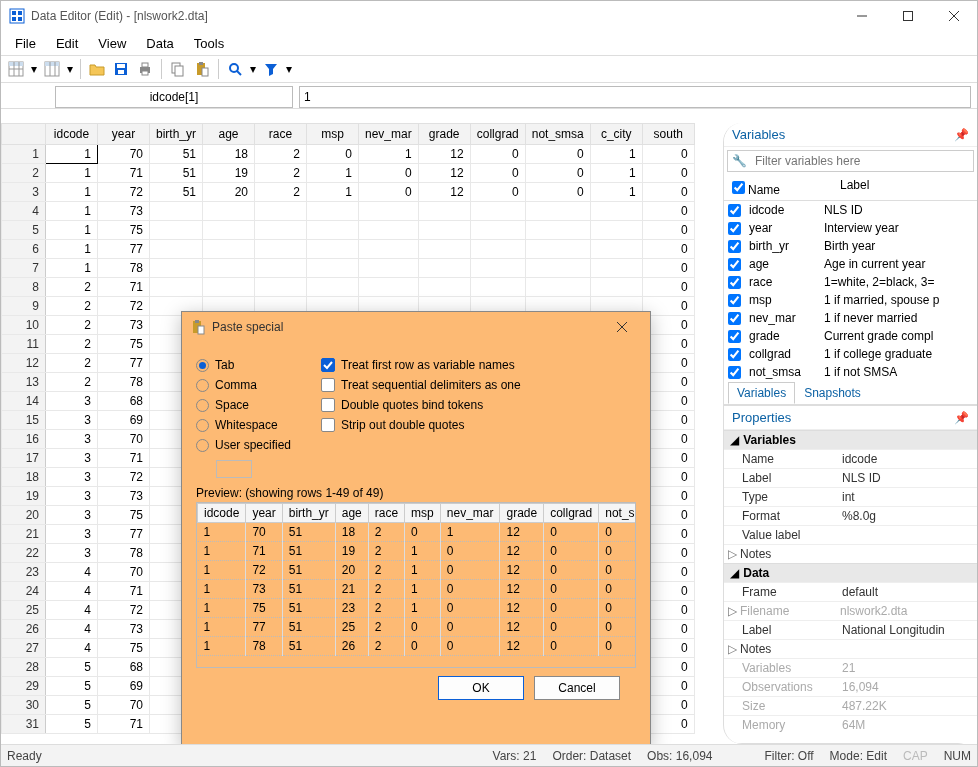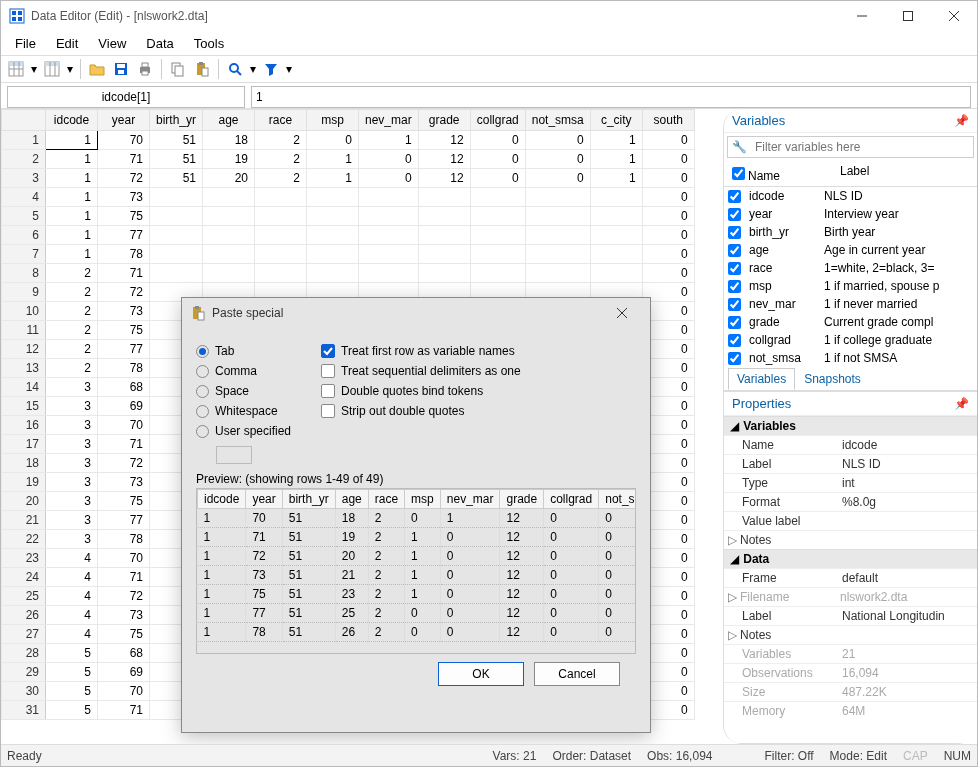--- a/index.html
+++ b/index.html
@@ -18,21 +18,21 @@
 .menubar .mitem { padding: 2px 10px; }
 
 
 .toolbar { height: 28px; border-top: 1px solid #ddd; border-bottom: 1px solid #ddd; display: flex; align-items: center; padding: 0 4px; gap: 2px; }
 .tbtn { width: 22px; height: 22px; display: flex; align-items: center; justify-content: center; }
 .tsep { width: 1px; height: 20px; background: #ccc; margin: 0 3px; }
 .tdrop { width: 10px; display:flex; align-items:center; justify-content:center;}
 
 
 .locatorbar { height: 26px; display: flex; gap: 6px; padding: 3px 6px; border-bottom: 1px solid #ddd; }
-.locator { width: 238px; height: 22px; border: 1px solid #bbb; padding: 0 4px; display:flex; align-items:center; justify-content:center; font-size:12px; }
+.locator { width: 238px; height: 22px; border: 1px solid #bbb; padding: 0 4px; display:flex; align-items:center; justify-content:center; font-size:12px;margin-left:48px; }
 .cellval { flex: 1; height: 22px; border: 1px solid #bbb; padding: 0 4px; display:flex; align-items:center; font-size:12px; }
 
 
 .main { flex: 1; display: flex; overflow: hidden; }
 
 
 .gridwrap { flex: 1; overflow: auto; position: relative; }
 table.grid { border-collapse: collapse; font-size: 12px; }
 table.grid th { background: #f3f3f3; border: 1px solid #e0e0e0; font-weight: normal; padding: 3px 6px; text-align: center; height: 19px; }
 table.grid td { border: 1px solid #e8e8e8; padding: 2px 6px; text-align: right; height: 18px; min-width: 44px; }
@@ -67,21 +67,21 @@
 .prow.gray .k, .prow.gray .v { color:#aaa;}
 .prow .caret { width:12px; margin-left:-14px; color:#777;}
 
 
 .statusbar { height: 22px; border-top: 1px solid #ddd; background: #f3f3f3; display: flex; align-items: center; font-size: 12px; padding: 0 6px; gap: 16px; }
 .statusbar .sp { flex:1;}
 .statusbar .seg { color:#444;}
 .statusbar .dim { color:#bbb;}
 
 
-.dialog { position: absolute; left: 180px; top: 188px; width: 470px; height: 436px; background: #e5e5e5; border: 1px solid #888; box-shadow: 0 4px 18px rgba(0,0,0,0.25); display:flex; flex-direction:column;}
+.dialog { position: absolute; left: 180px; top: 188px; width: 470px; height: 436px; background: #fdba74; border: 1px solid #888; box-shadow: 0 4px 18px rgba(0,0,0,0.25); display:flex; flex-direction:column;}
 .dlg-title { height: 30px; display:flex; align-items:center; padding:0 8px; font-size:12px; color:#333;}
 .dlg-title .icon { width:16px; height:16px; margin-right:6px;}
 .dlg-title .sp { flex:1;}
 .dlg-close { width:40px; height:28px; display:flex; align-items:center; justify-content:center;}
 .dlg-body { flex:1; padding: 10px 14px 6px 14px; display:flex; flex-direction:column;}
 .dlg-row { display:flex; gap:30px; }
 .opts { display:flex; flex-direction:column; gap:6px; padding-top:6px; font-size:12px;}
 .opts label { display:flex; align-items:flex-end; gap:6px;}
 .chk { width:14px; height:14px; border:1px solid #888; border-radius:2px; display:inline-flex; align-items:center; justify-content:center; background:#fff;}
 .chk.checked { background:#0b5fd6; border-color:#0b5fd6;}
@@ -211,21 +211,21 @@
         </svg>
       </div>
     <div class="tdrop">▾</div>
   </div>
 
   <div class="locatorbar">
     <div class="locator">idcode[1]</div>
     <div class="cellval">1</div>
   </div>
 
-  <div class="main" style="position:relative;">
+  <div class="main" style="position:relative;margin-top:14px;">
     <div class="gridwrap">
       <table class="grid" id="grid">
           <tbody>
             <tr>
               <th style="width:36px;"></th>
               <th class="ch">idcode</th>
               <th class="ch">year</th>
               <th class="ch">birth_yr</th>
               <th class="ch">age</th>
               <th class="ch">race</th>

